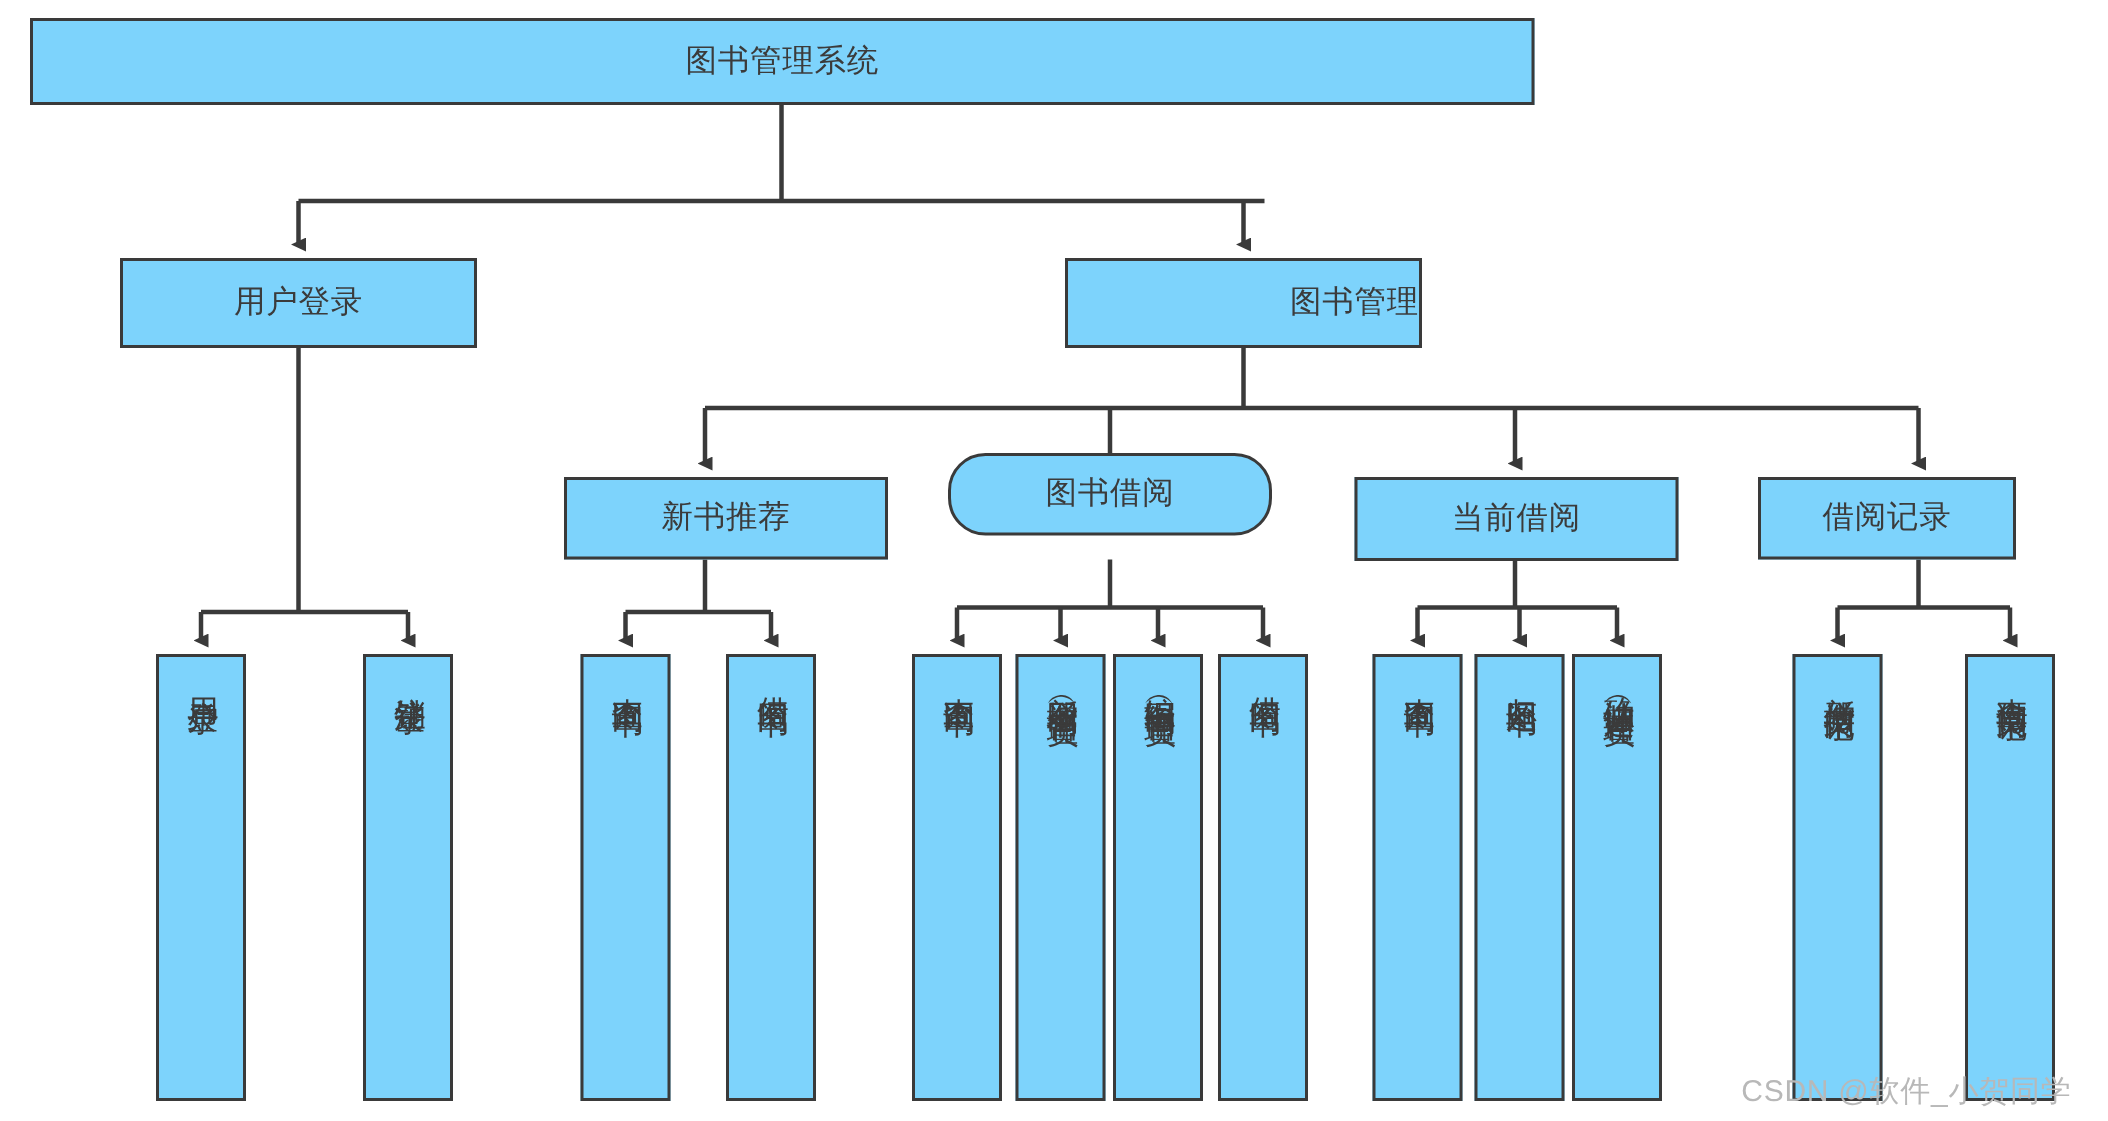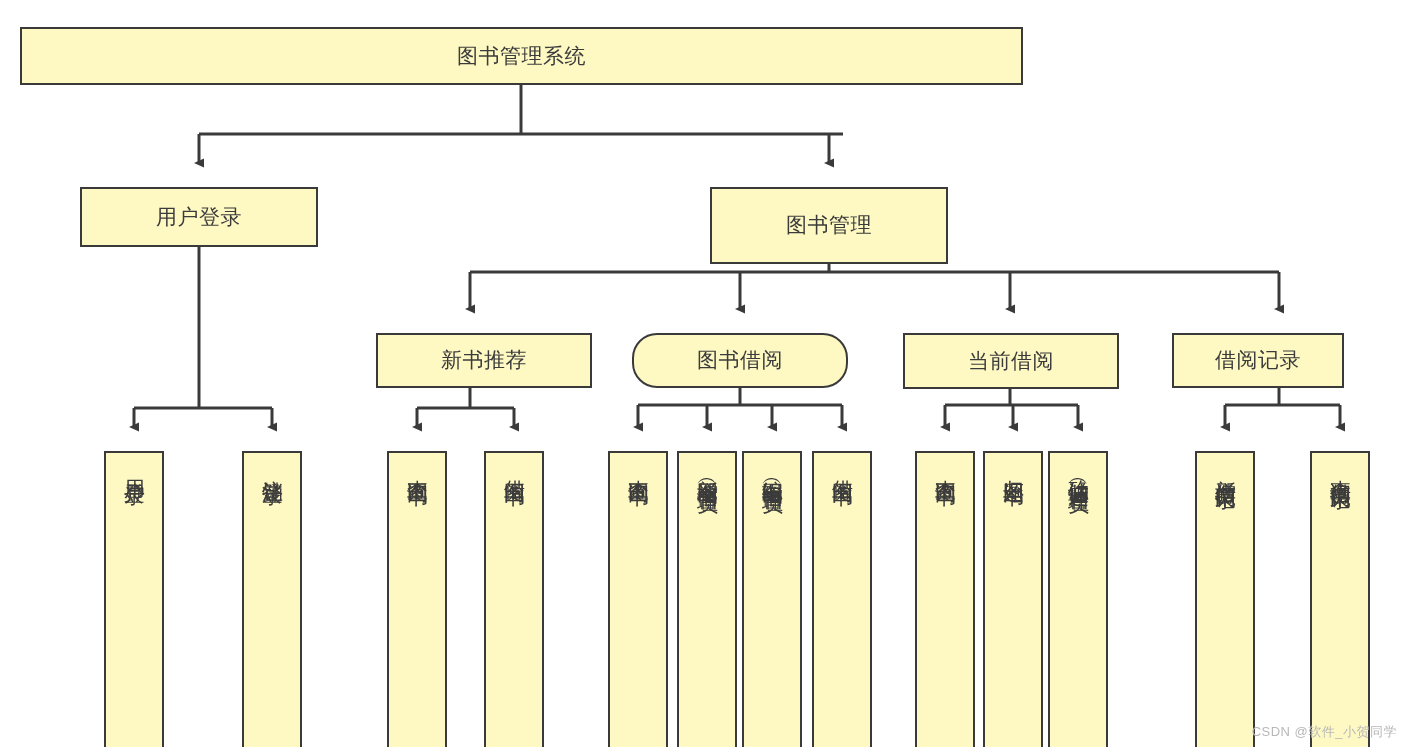--- a/index.html
+++ b/index.html
@@ -21,28 +21,27 @@
     position: absolute;
     left: 0;
     top: 0;
     width: 1405px;
     height: 747px;
     pointer-events: none;
   }
   .node {
     position: absolute;
     box-sizing: border-box;
-    background: #fef9c3;
+    background: #7dd3fc;
     border: 2px solid #3a3a3a;
     display: flex;
     align-items: center;
     justify-content: center;
     color: #3b3b3b;
     z-index: 2;
-    margin-top: 15px;
   }
   .node .lbl {
     display: block;
     text-align: center;
     line-height: 1.15;
     color: #3b3b3b;
   }
   .node.horiz .lbl {
     font-size: 21px;
     letter-spacing: 0.5px;
@@ -55,23 +54,23 @@
   .node.vert .lbl {
     writing-mode: vertical-rl;
     text-orientation: upright;
     font-size: 21px;
     line-height: 1.18;
     letter-spacing: 2px;
     white-space: nowrap;
   }
   #watermark {
     position: absolute;
-    right: 8px;
+    right: 24px;
     bottom: 6px;
-    font-size: 13px;
+    font-size: 20px;
     color: #b8b8b8;
     letter-spacing: 0.5px;
     z-index: 5;
     user-select: none;
   }
 </style>
 </head>
 <body>
 
 <div id="canvas">
@@ -126,28 +125,28 @@
     </g>
   </svg>
 
   <div class="node horiz" style="left:20px; top:12px; width:1003px; height:58px;">
     <span class="lbl">图书管理系统</span>
   </div>
 
   <div class="node horiz" style="left:80px; top:172px; width:238px; height:60px;">
     <span class="lbl">用户登录</span>
   </div>
-  <div class="node horiz" style="left:710px; top:172px; width:238px; height:77px;">
+  <div class="node horiz" style="left:710px; top:172px; width:238px; height:60px;justify-content:flex-end;">
     <span class="lbl">图书管理</span>
   </div>
 
   <div class="node horiz" style="left:376px; top:318px; width:216px; height:55px;">
     <span class="lbl">新书推荐</span>
   </div>
-  <div class="node horiz" style="left:632px; top:318px; width:216px; height:55px;border-radius:25px;">
+  <div class="node horiz" style="left:632px; top:302px; width:216px; height:55px;border-radius:25px;">
     <span class="lbl">图书借阅</span>
   </div>
   <div class="node horiz" style="left:903px; top:318px; width:216px; height:56px;">
     <span class="lbl">当前借阅</span>
   </div>
   <div class="node horiz" style="left:1172px; top:318px; width:172px; height:55px;">
     <span class="lbl">借阅记录</span>
   </div>
 
   <div class="node vert" style="left:104px; top:436px; width:60px; height:298px;">

